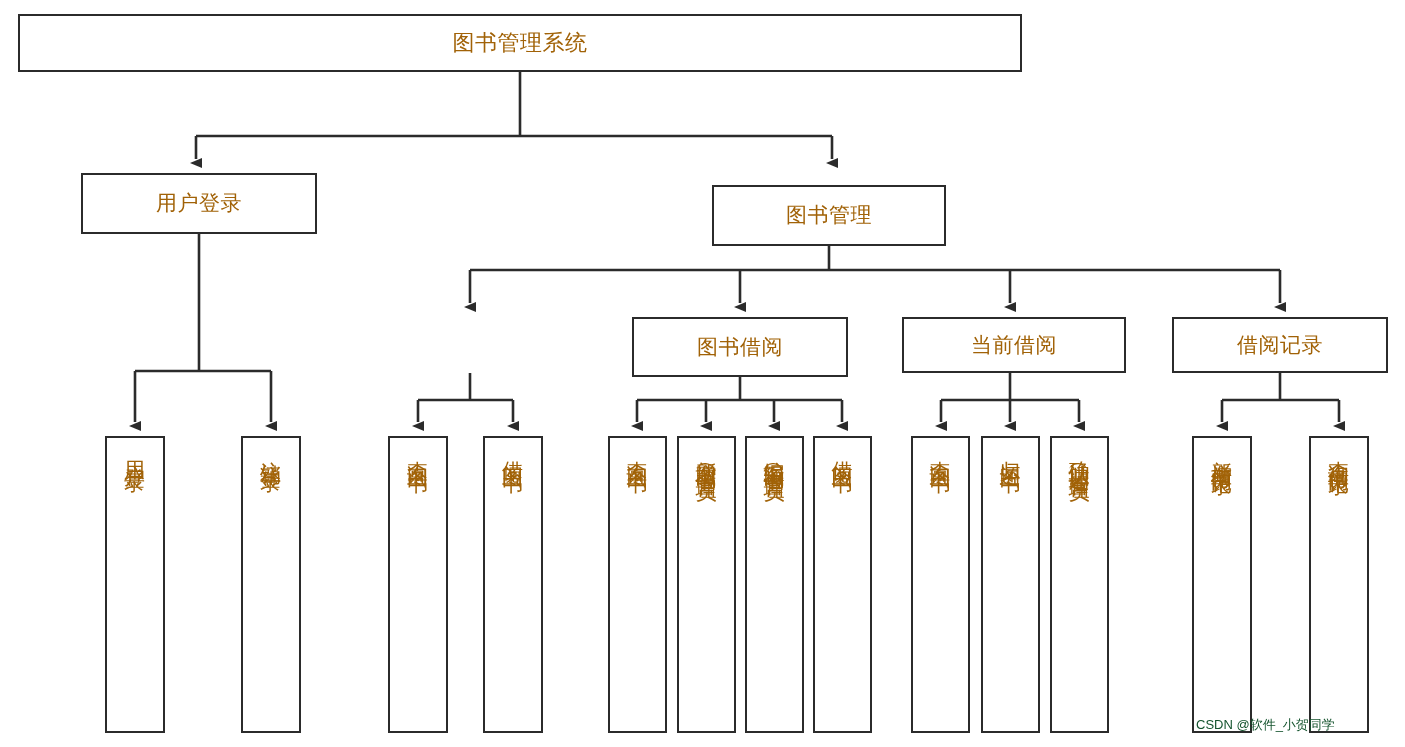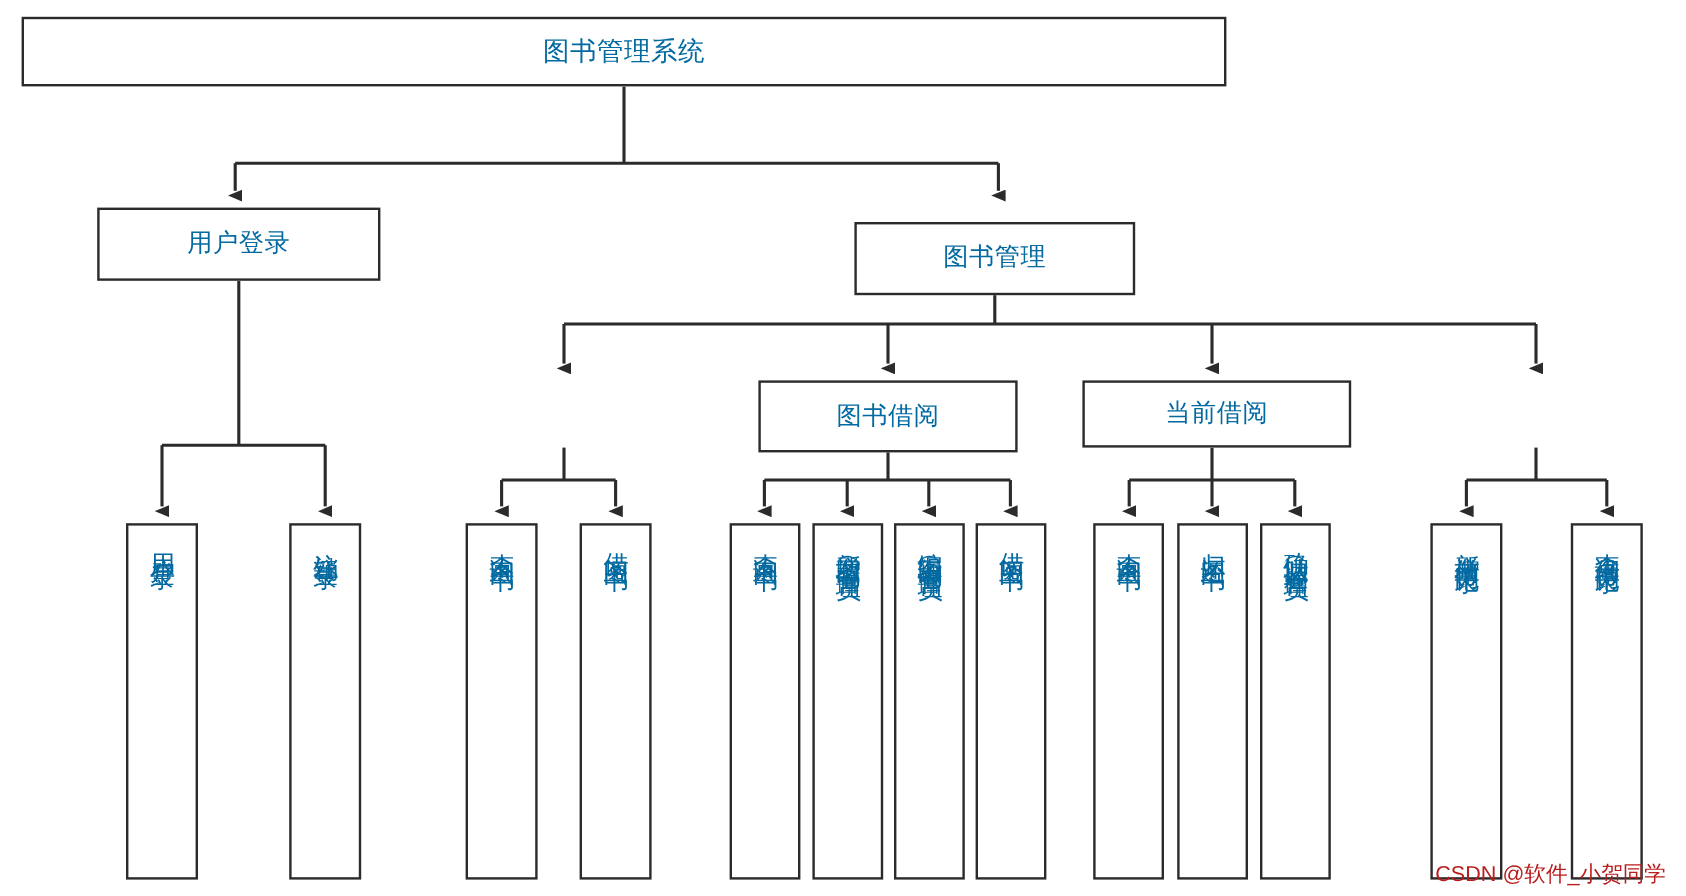--- a/index.html
+++ b/index.html
@@ -26,21 +26,21 @@
     pointer-events: none;
   }
   .node {
     position: absolute;
     box-sizing: border-box;
     border: 2px solid #2b2b2b;
     background: #ffffff;
     display: flex;
     align-items: center;
     justify-content: center;
-    color: #0369a1;
+    color: #a16207;
   }
   .node .lbl {
     display: block;
     text-align: center;
     line-height: 1.08;
     letter-spacing: 0.5px;
   }
   
   .h-node .lbl {
     font-size: 21px;
@@ -57,22 +57,22 @@
     writing-mode: vertical-rl;
     text-orientation: upright;
     font-size: 21px;
     line-height: 1.0;
     letter-spacing: 4px;
     white-space: nowrap;
   }
   .v-node.tall .lbl { letter-spacing: 3px; }
   .watermark {
     position: absolute;
-    color: #b91c1c;
-    font-size: 18px;
+    color: #14532d;
+    font-size: 13px;
     white-space: nowrap;
     user-select: none;
   }
 </style>
 </head>
 <body>
 
 <div id="canvas">
 
   <svg id="wires" viewBox="0 0 1405 747">
@@ -135,20 +135,23 @@
   <div class="node h-node" style="left:712px; top:173px; width:234px; height:61px;margin-top:12px;">
     <span class="lbl">图书管理</span>
   </div>
 
   <div class="node h-node" style="left:632px; top:317px; width:216px; height:60px;">
     <span class="lbl">图书借阅</span>
   </div>
   <div class="node h-node" style="left:902px; top:317px; width:224px; height:56px;">
     <span class="lbl">当前借阅</span>
   </div>
+  <div class="node h-node" style="left:1172px; top:317px; width:216px; height:56px;">
+    <span class="lbl">借阅记录</span>
+  </div>
 
   <div class="node v-node" style="left:105px; top:436px; width:60px; height:297px;">
     <span class="lbl">用户登录</span>
   </div>
   <div class="node v-node" style="left:241px; top:436px; width:60px; height:297px;">
     <span class="lbl">注销登录</span>
   </div>
 
   <div class="node v-node" style="left:388px; top:436px; width:60px; height:297px;">
     <span class="lbl">查询图书</span>

